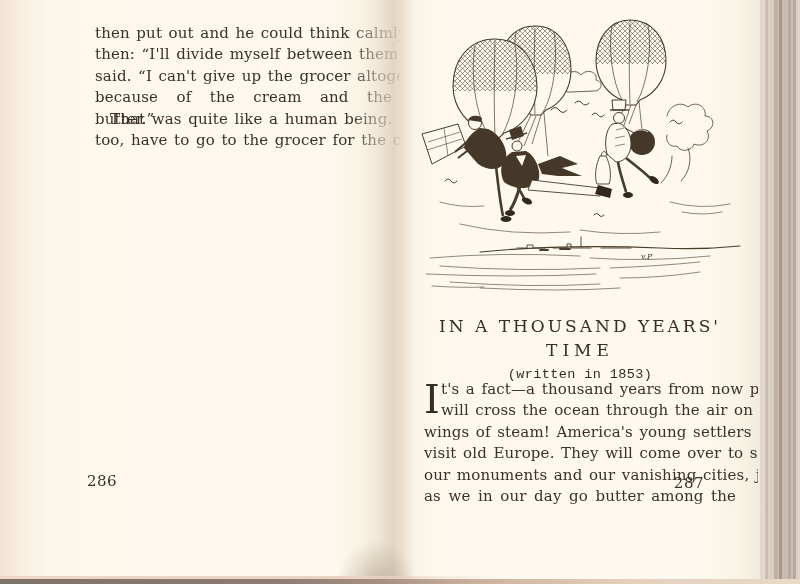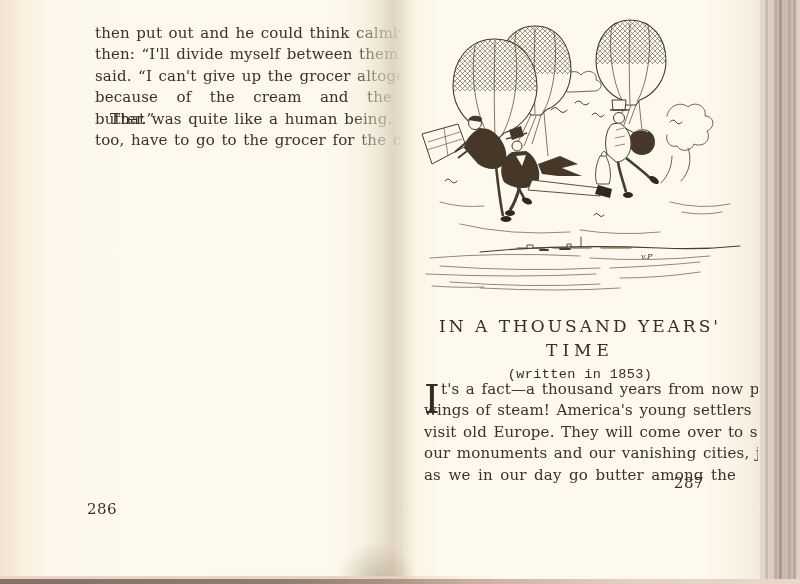--- a/index.html
+++ b/index.html
@@ -74,21 +74,21 @@
   .line.indent{padding-left:15px;}
   .line.after-cap{padding-left:17px;}
   .dropcap{
     position:absolute;left:0;top:2px;font-size:40px;line-height:36px;color:#352c23;
   }
   .title-block{position:absolute;left:424px;top:301px;width:312px;text-align:center;color:#362d24;margin-top:15px;}
   .title-line1{font-size:17px;letter-spacing:3px;white-space:nowrap;}
   .title-line2{font-size:17px;letter-spacing:5px;margin-top:4px;}
   .subtitle{font-size:13.5px;letter-spacing:.4px;margin-top:7px;font-family:Liberation Mono, monospace;}
   .folio{position:absolute;font-size:15px;letter-spacing:.5px;}
-  .folio-left{left:87px;top:500px;}
+  .folio-left{left:87px;top:472px;}
   .folio-right{left:640px;top:474px;width:64px;text-align:right;}
   
   .illustration{position:absolute;left:420px;top:6px;}
 </style>
 </head>
 <body>
 
 <div class="photo">
 
   <div class="page page-left">
@@ -240,20 +240,21 @@
   <div class="title-block">
     <div class="title-line1">IN A THOUSAND YEARS'</div>
     <div class="title-line2">TIME</div>
     <div class="subtitle">(written in 1853)</div>
   </div>
 
   <div class="text-block right-text">
     <div class="dropcap">I</div>
     <div>
         <span class="line after-cap">t's a fact—a thousand years from now people</span>
+        <span class="line after-cap">will cross the ocean through the air on</span>
         <span class="line">wings of steam! America's young settlers will</span>
         <span class="line">visit old Europe. They will come over to see</span>
         <span class="line">our monuments and our vanishing cities, just</span>
         <span class="line">as we in our day go butter among the</span>
       </div>
   </div>
 
   <div class="folio folio-right">287</div>
 
   <div class="gutter-fade"></div>

